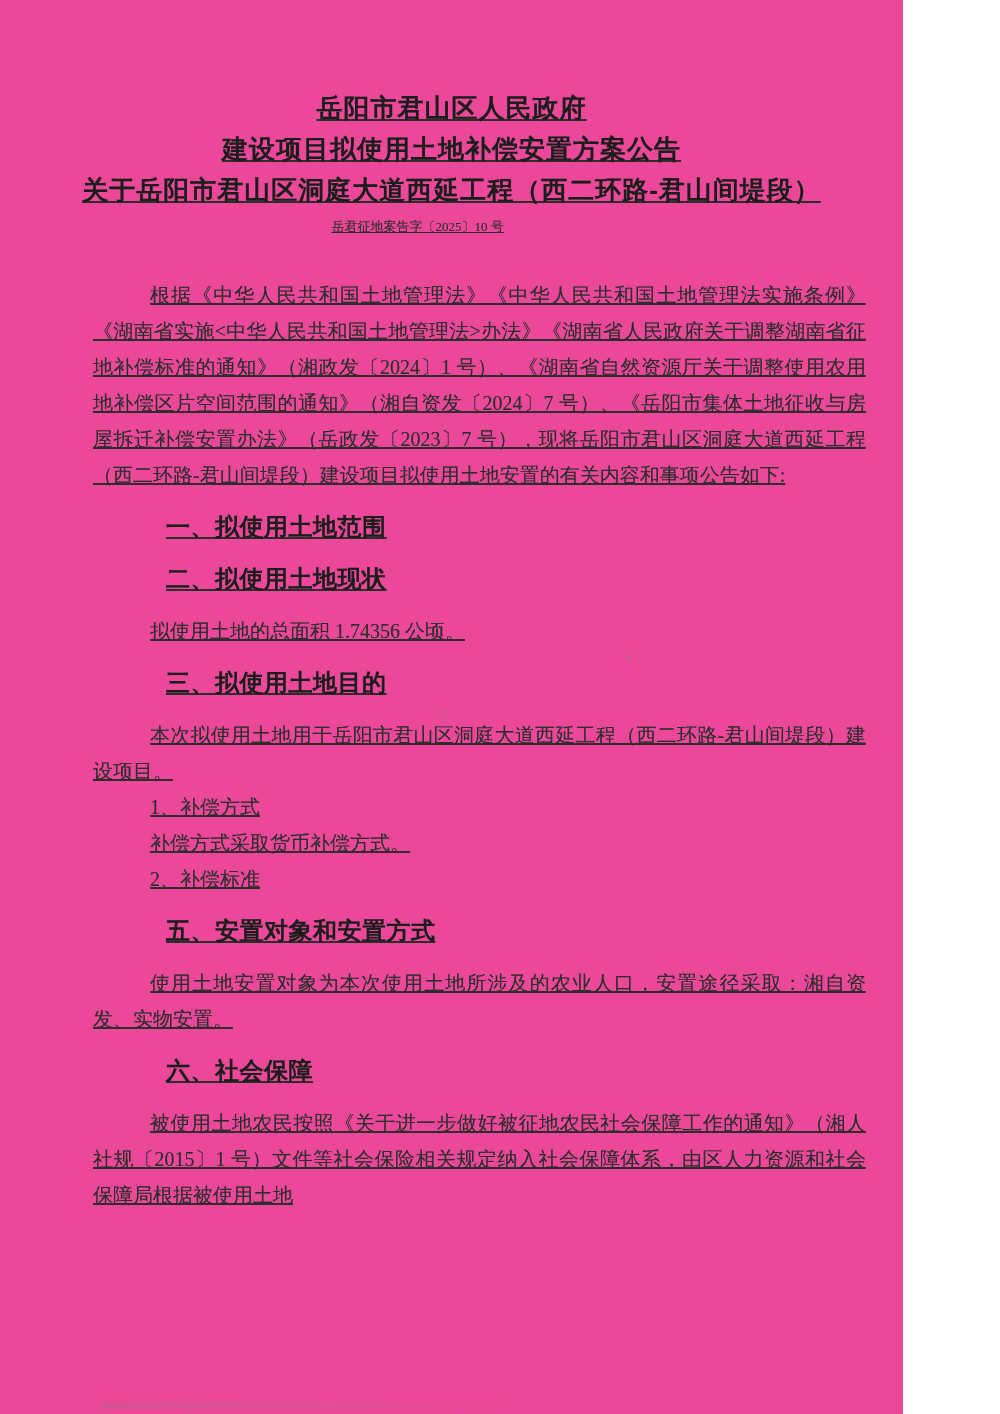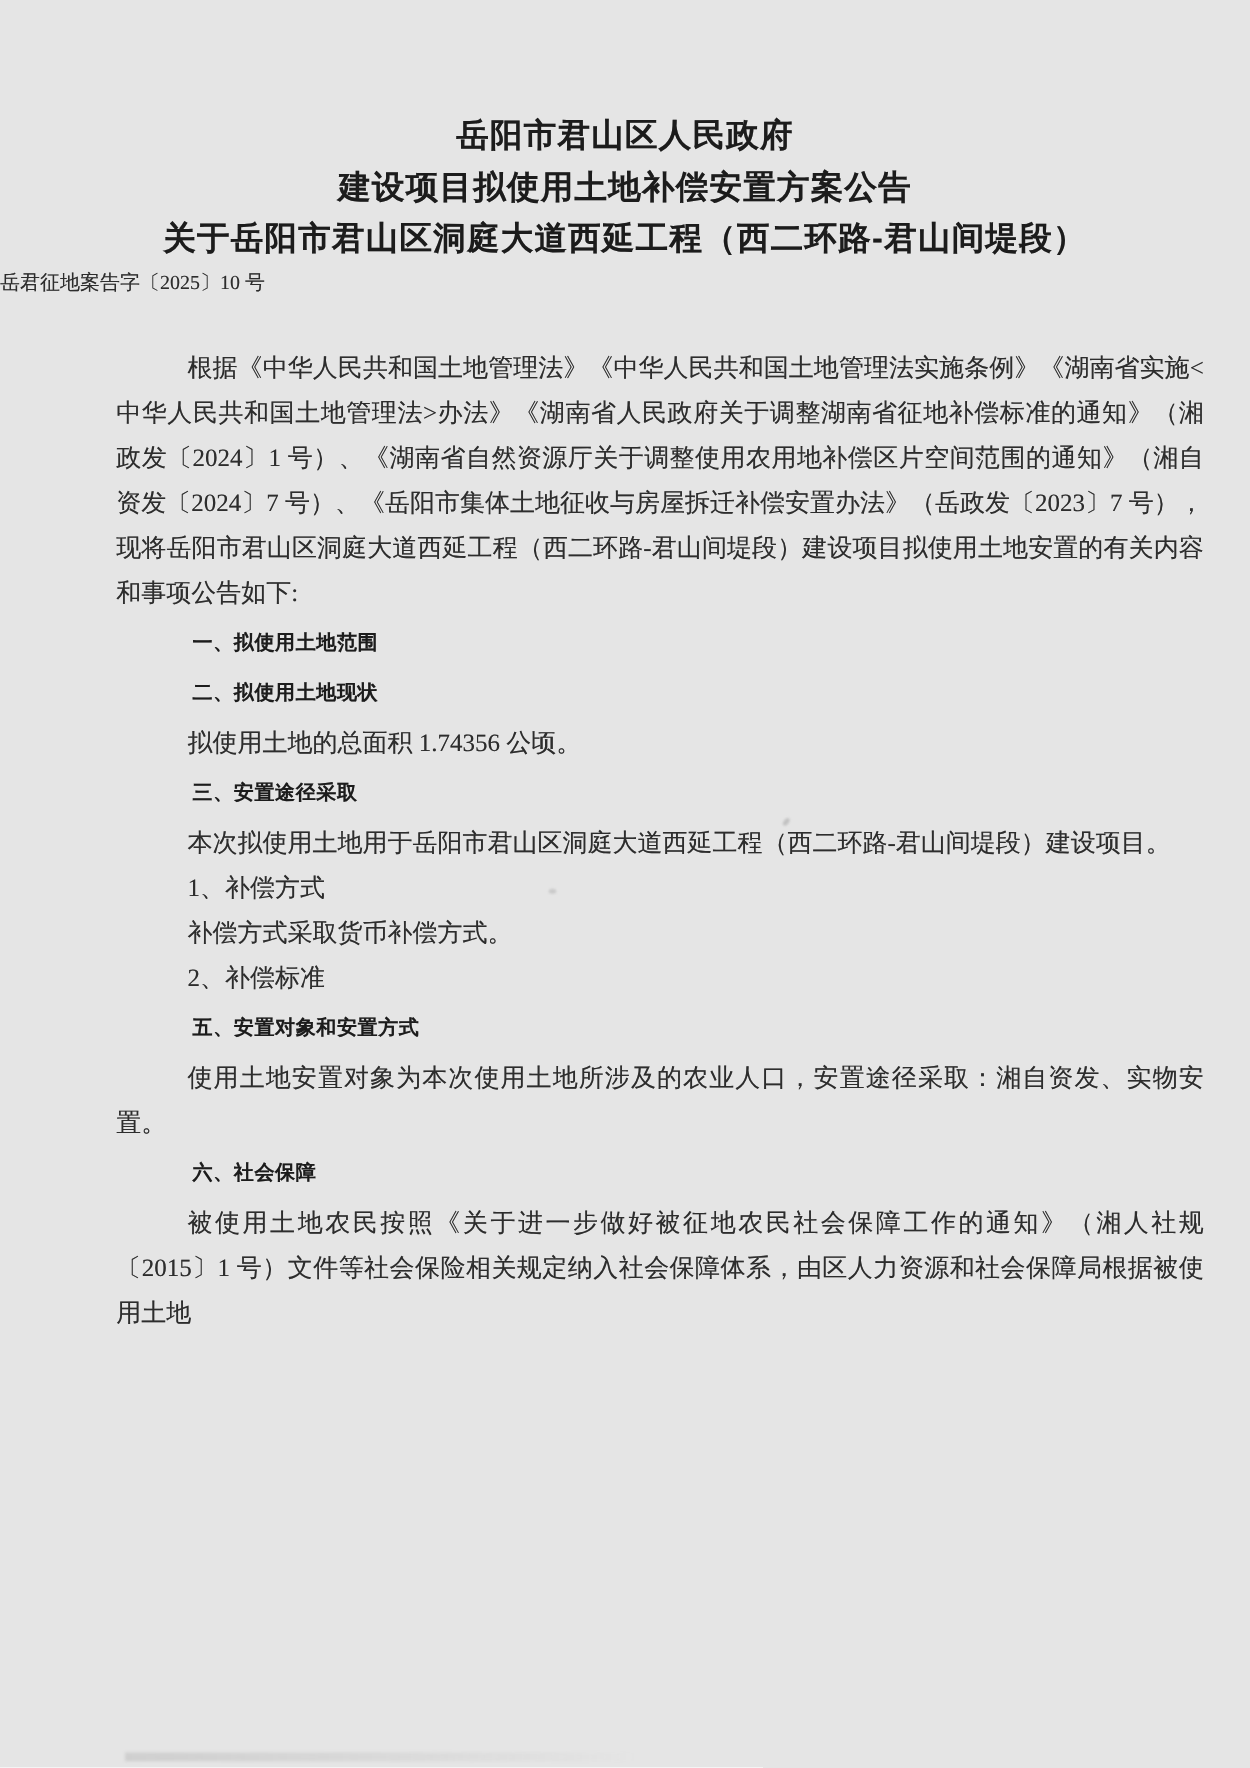--- a/index.html
+++ b/index.html
@@ -1,60 +1,61 @@
 <!DOCTYPE html>
 <html><head>
 <meta charset="utf-8">
 <style>
   html, body { margin: 0; padding: 0; background: #ffffff; }
   .page {
     position: relative;
-    width: 1000px;
+    width: 903px;
     height: 1414px;
-    background: #e5e5e5;
+    background: #ec4899;
     overflow: hidden;
     color: #2d2d2d;
     font-family: "Liberation Serif", "DejaVu Serif", serif;
     text-shadow: 0 0 0.5px rgba(70,70,70,0.55);
+    text-decoration: underline;
   }
   .title-block {
     padding-top: 88px;
     text-align: center;
     font-family: "Liberation Sans", "DejaVu Sans", sans-serif;
     font-weight: 700;
     font-size: 26px;
     line-height: 41px;
     letter-spacing: 1px;
     color: #1c1c1c;
   }
   .doc-number {
     margin-top: 2px;
     padding-right: 68px;
-    text-align: left;
-    font-size: 16px;
+    text-align: center;
+    font-size: 13px;
     line-height: 28px;
     color: #2d2d2d;
   }
   .body-text {
     margin: 36px 37px 0 93px;
     font-size: 20px;
     line-height: 36px;
     text-align: justify;
     text-justify: inter-character;
   }
   .para {
     margin: 0;
     text-indent: 57px;
   }
   .heading {
-    margin: 4px;
+    margin: 16px;
     padding-left: 57px;
     font-family: "Liberation Sans", "DejaVu Sans", sans-serif;
     font-weight: 700;
-    font-size: 16px;
+    font-size: 24px;
     line-height: 36px;
     letter-spacing: 0.5px;
     color: #1c1c1c;
   }
   .cutoff-artifact {
     position: absolute;
     left: 100px;
     top: 1402px;
     width: 410px;
     height: 7px;
@@ -96,21 +97,21 @@
 
   <main class="body-text">
 
     <p class="para">根据《中华人民共和国土地管理法》《中华人民共和国土地管理法实施条例》《湖南省实施&lt;中华人民共和国土地管理法&gt;办法》《湖南省人民政府关于调整湖南省征地补偿标准的通知》（湘政发〔2024〕1 号）、《湖南省自然资源厅关于调整使用农用地补偿区片空间范围的通知》（湘自资发〔2024〕7 号）、《岳阳市集体土地征收与房屋拆迁补偿安置办法》（岳政发〔2023〕7 号），现将岳阳市君山区洞庭大道西延工程（西二环路-君山间堤段）建设项目拟使用土地安置的有关内容和事项公告如下:</p>
 
     <h2 class="heading">一、拟使用土地范围</h2>
 
     <h2 class="heading">二、拟使用土地现状</h2>
     <p class="para">拟使用土地的总面积 1.74356 公顷。</p>
 
-    <h2 class="heading">三、安置途径采取</h2>
+    <h2 class="heading">三、拟使用土地目的</h2>
     <p class="para">本次拟使用土地用于岳阳市君山区洞庭大道西延工程（西二环路-君山间堤段）建设项目。</p>
 
     <p class="para">1、补偿方式</p>
     <p class="para">补偿方式采取货币补偿方式。</p>
     <p class="para">2、补偿标准</p>
 
     <h2 class="heading">五、安置对象和安置方式</h2>
     <p class="para">使用土地安置对象为本次使用土地所涉及的农业人口，安置途径采取：湘自资发、实物安置。</p>
 
     <h2 class="heading">六、社会保障</h2>

